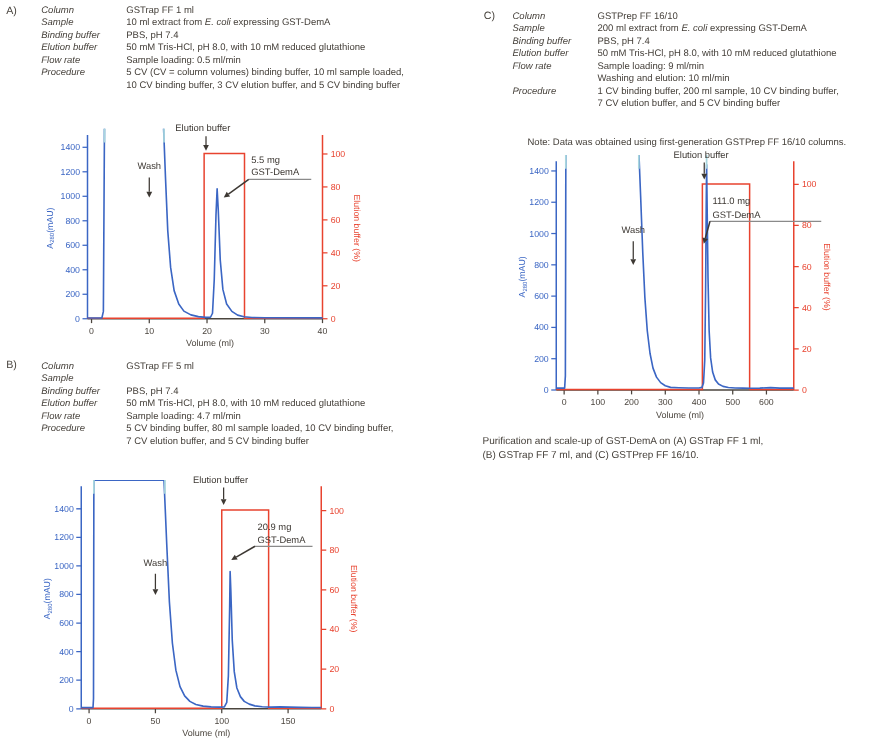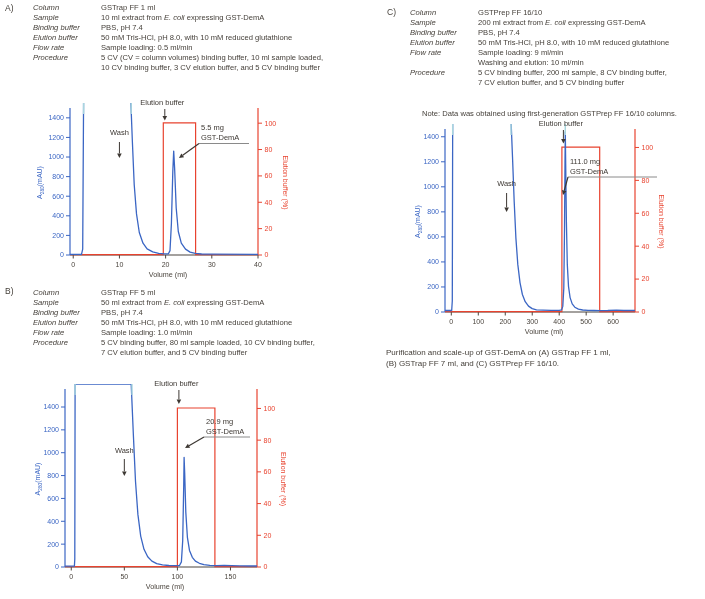--- a/index.html
+++ b/index.html
@@ -127,33 +127,32 @@
     </svg>
 
   <span class="panel-tag" style="left:5px;top:286px;">B)</span>
   <div class="spec" style="left:33px;top:288px;width:340px;" id="spec-b">
       <div class="spec-row">
         <span class="spec-label">Column</span>
         <span class="spec-value">GSTrap FF 5 ml</span>
       </div>
       <div class="spec-row">
         <span class="spec-label">Sample</span>
-        <span class="spec-value">50 ml extract from <i>E. coli</i> expressing GST-DemA</span>
       </div>
       <div class="spec-row">
         <span class="spec-label">Binding buffer</span>
         <span class="spec-value">PBS, pH 7.4</span>
       </div>
       <div class="spec-row">
         <span class="spec-label">Elution buffer</span>
         <span class="spec-value">50 mM Tris-HCl, pH 8.0, with 10 mM reduced glutathione</span>
       </div>
       <div class="spec-row">
         <span class="spec-label">Flow rate</span>
-        <span class="spec-value">Sample loading: 1.0 ml/min</span>
+        <span class="spec-value">Sample loading: 4.7 ml/min</span>
       </div>
       <div class="spec-row">
         <span class="spec-label"></span>
       </div>
       <div class="spec-row">
         <span class="spec-label">Procedure</span>
         <span class="spec-value">5 CV binding buffer, 80 ml sample loaded, 10 CV binding buffer,</span>
       </div>
       <div class="spec-row">
         <span class="spec-label"></span>
@@ -250,21 +249,21 @@
       <div class="spec-row">
         <span class="spec-label">Flow rate</span>
         <span class="spec-value">Sample loading: 9 ml/min</span>
       </div>
       <div class="spec-row">
         <span class="spec-label"></span>
         <span class="spec-value">Washing and elution: 10 ml/min</span>
       </div>
       <div class="spec-row">
         <span class="spec-label">Procedure</span>
-        <span class="spec-value">5 CV binding buffer, 200 ml sample, 8 CV binding buffer,</span>
+        <span class="spec-value">1 CV binding buffer, 200 ml sample, 10 CV binding buffer,</span>
       </div>
       <div class="spec-row">
         <span class="spec-label"></span>
         <span class="spec-value">7 CV elution buffer, and 5 CV binding buffer</span>
       </div>
     </div>
   <p class="note" style="left:410px;top:97px;">Note: Data was obtained using first-generation GSTPrep FF 16/10 columns.</p>
   <svg id="chart-C" width="312" height="235" style="left: 393px; top: 113px;">
       <defs>
         <clipPath id="clipC">

